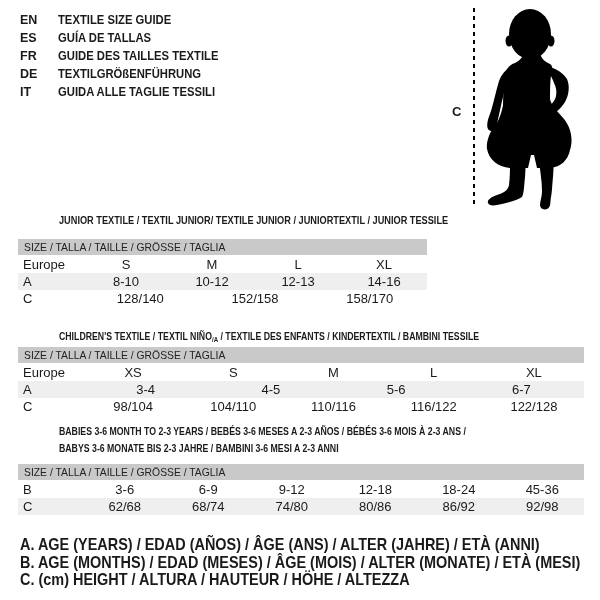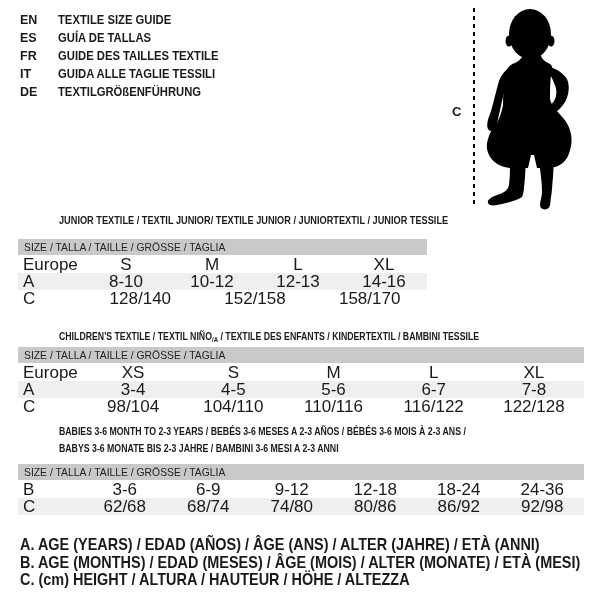--- a/index.html
+++ b/index.html
@@ -24,21 +24,21 @@
 
   
   .sec-title{position:absolute;left:20px;font-weight:bold;font-size:11.5px;white-space:nowrap;margin-left:39px;}
   .sec-title sub{font-size:8px;vertical-align:-2px;}
   .two-line{line-height:16.5px;}
 
   
   .sizetable{position:absolute;left:18px;}
   .size-bar{height:16px;line-height:16px;background:#c9c9c9;padding-left:6px;
             font-size:11.5px;color:#222;margin-bottom:1px;}
-  .trow{display:flex;height:17px;line-height:17px;font-size:17px;}
+  .trow{display:flex;height:17px;line-height:17px;font-size:13px;}
   .trow.shaded{background:#efefef;}
   .tcell{flex:1;text-align:center;}
   .tcell.label{flex:0 0 60px;text-align:left;padding-left:5px;}
 
   
   .legend{position:absolute;left:20px;top:536px;font-weight:bold;font-size:17px;line-height:17.5px;}
 </style>
 </head>
 <body>
 
@@ -51,26 +51,26 @@
     </div>
     <div class="lang-row">
       <span class="lang-code">ES</span>
       <span class="lang-title"><span class="cx90">GUÍA DE TALLAS</span></span>
     </div>
     <div class="lang-row">
       <span class="lang-code">FR</span>
       <span class="lang-title"><span class="cx90">GUIDE DES TAILLES TEXTILE</span></span>
     </div>
     <div class="lang-row">
+      <span class="lang-code">DE</span>
+      <span class="lang-title"><span class="cx90">TEXTILGRÖßENFÜHRUNG</span></span>
+    </div>
+    <div class="lang-row">
       <span class="lang-code">IT</span>
       <span class="lang-title"><span class="cx90">GUIDA ALLE TAGLIE TESSILI</span></span>
-    </div>
-    <div class="lang-row">
-      <span class="lang-code">DE</span>
-      <span class="lang-title"><span class="cx90">TEXTILGRÖßENFÜHRUNG</span></span>
     </div>
   </div>
 
   <div class="dash-line"></div>
   <div class="measure-c">C</div>
   <svg class="baby-svg" width="102" height="203" viewBox="0 0 100 203">
     <g fill="#000000">
       <ellipse cx="46" cy="27" rx="21" ry="25"></ellipse>
       <ellipse cx="25" cy="34" rx="3.5" ry="5.5"></ellipse>
       <ellipse cx="67" cy="34" rx="3.5" ry="5.5"></ellipse>
@@ -148,21 +148,20 @@
           <div class="tcell">M</div>
           <div class="tcell">L</div>
           <div class="tcell">XL</div>
         </div>
         <div class="trow shaded">
           <div class="tcell label">A</div>
           <div class="tcell">3-4</div>
           <div class="tcell">4-5</div>
           <div class="tcell">5-6</div>
           <div class="tcell">6-7</div>
-          <div class="tcell">7-8</div>
         </div>
         <div class="trow">
           <div class="tcell label">C</div>
           <div class="tcell">98/104</div>
           <div class="tcell">104/110</div>
           <div class="tcell">110/116</div>
           <div class="tcell">116/122</div>
           <div class="tcell">122/128</div>
         </div>
       </div>
@@ -177,21 +176,21 @@
       <span class="cx90">SIZE / TALLA / TAILLE / GRÖSSE / TAGLIA</span>
     </div>
     <div>
         <div class="trow">
           <div class="tcell label">B</div>
           <div class="tcell">3-6</div>
           <div class="tcell">6-9</div>
           <div class="tcell">9-12</div>
           <div class="tcell">12-18</div>
           <div class="tcell">18-24</div>
-          <div class="tcell">24-36</div>
+          <div class="tcell">45-36</div>
         </div>
         <div class="trow shaded">
           <div class="tcell label">C</div>
           <div class="tcell">62/68</div>
           <div class="tcell">68/74</div>
           <div class="tcell">74/80</div>
           <div class="tcell">80/86</div>
           <div class="tcell">86/92</div>
           <div class="tcell">92/98</div>
         </div>

